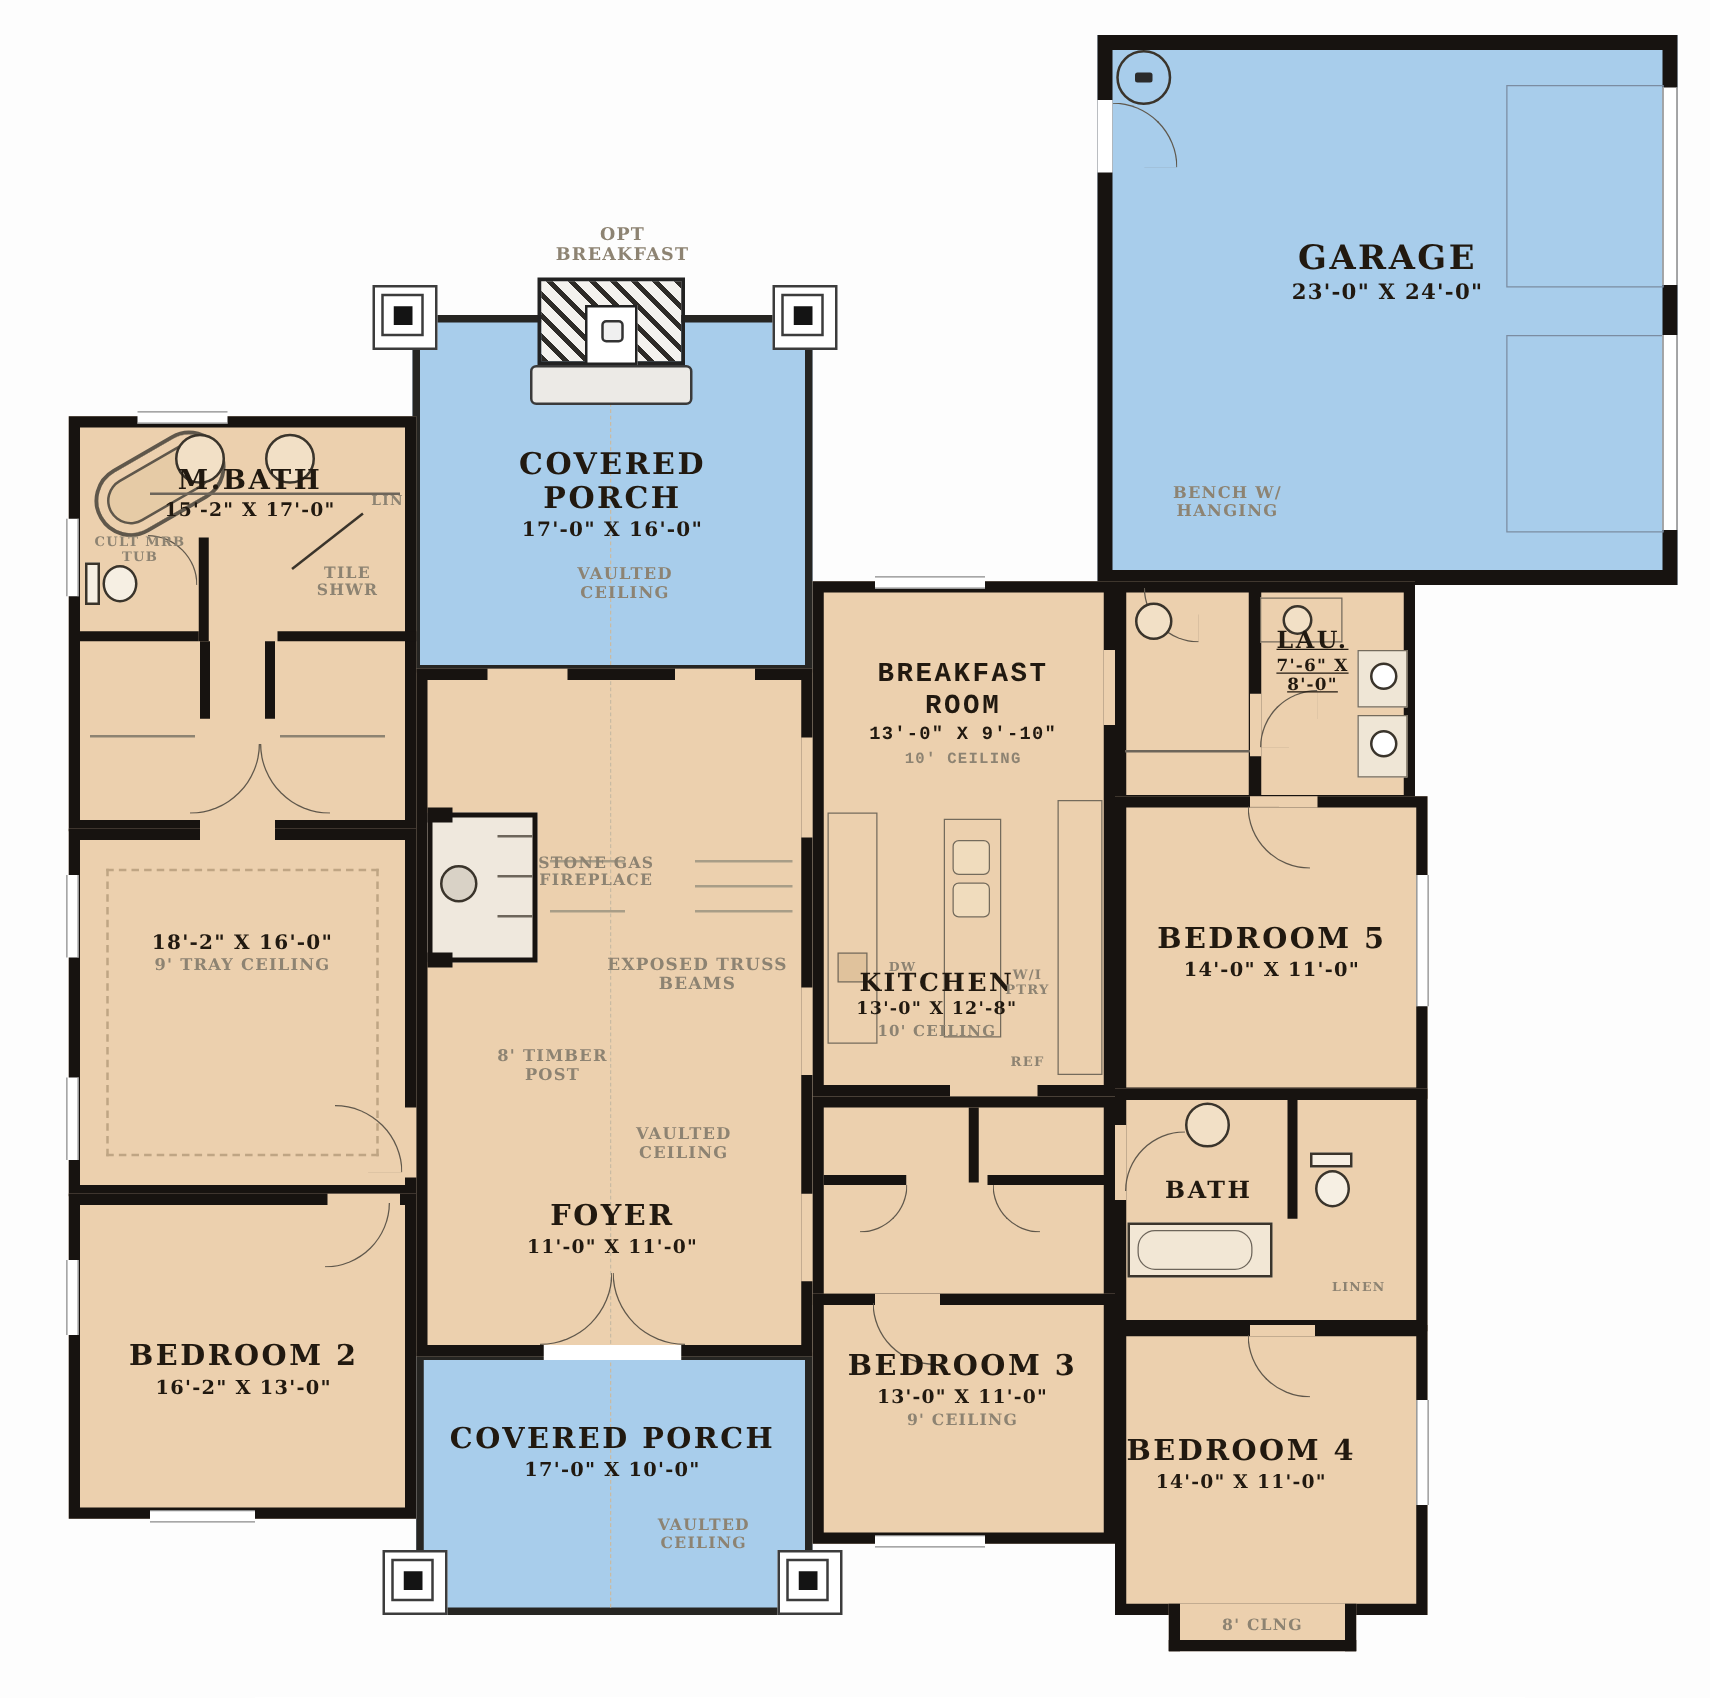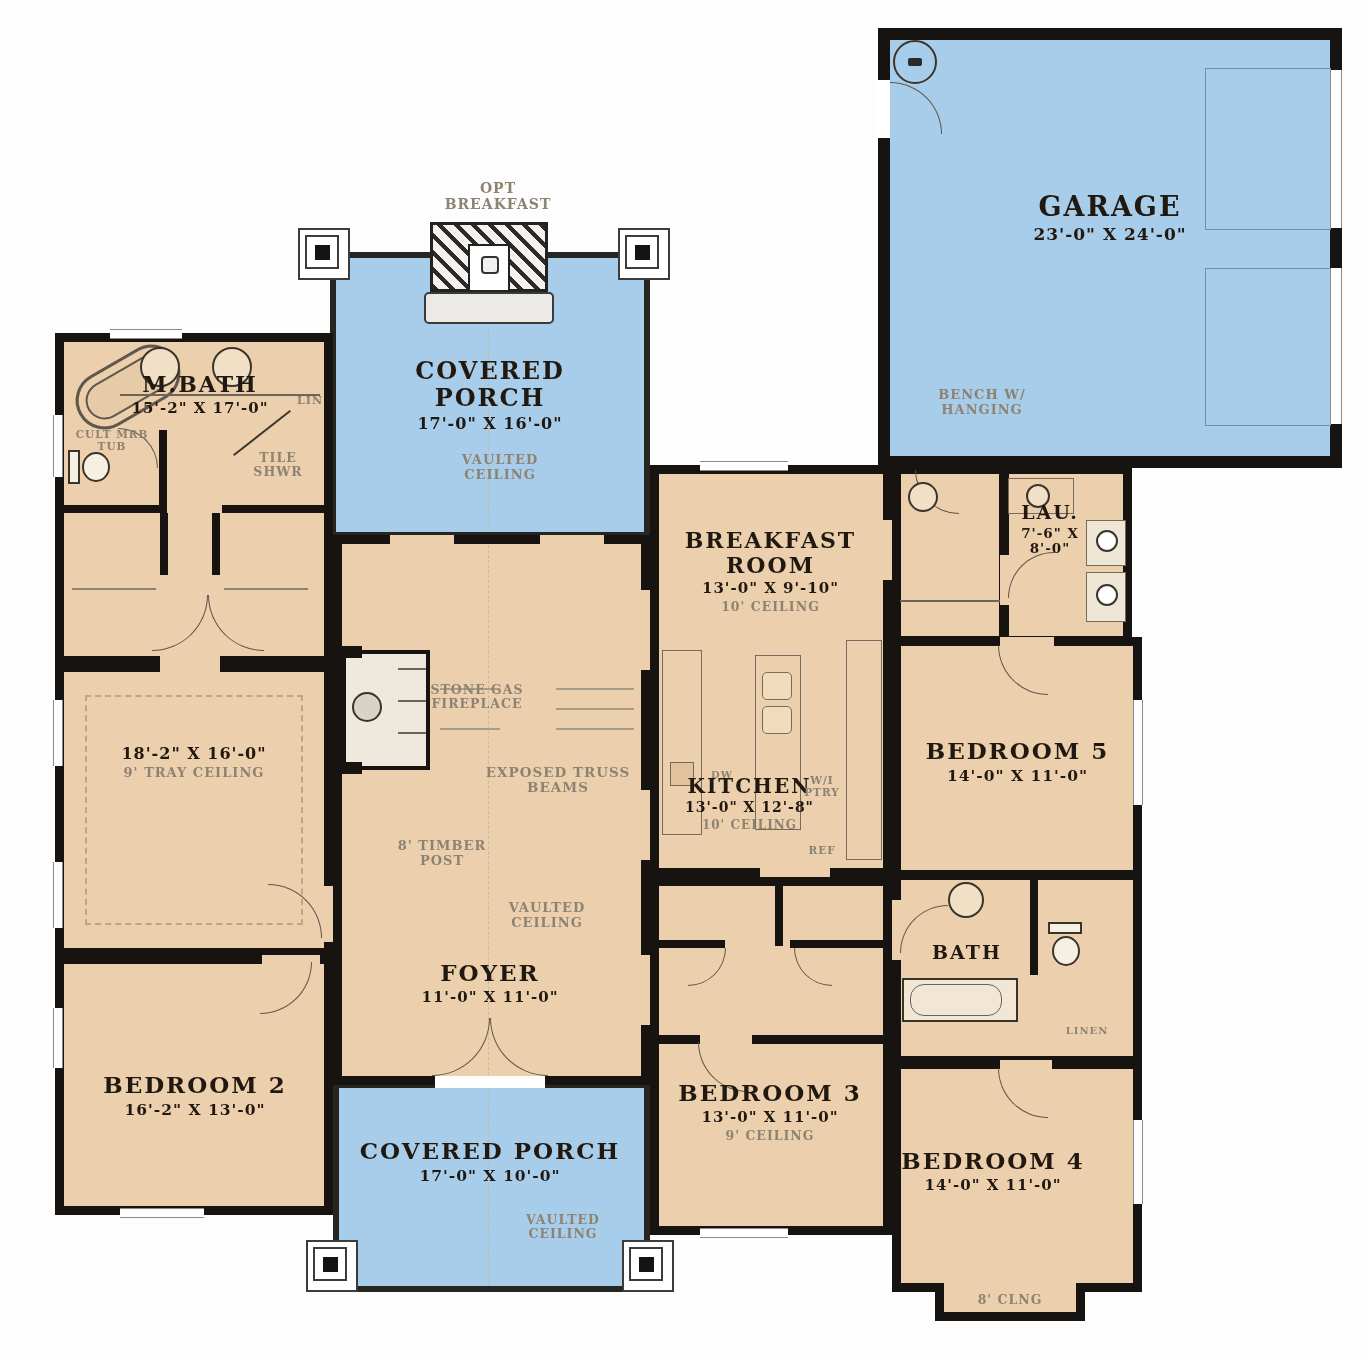--- a/index.html
+++ b/index.html
@@ -218,36 +218,36 @@
   <div class="lbl" style="left:108px;top:742px;width:172px;">
     <div class="dm" style="font-size:16px;">18'-2" X 16'-0"</div>
     <div class="nt" style="font-size:13px;">9' TRAY CEILING</div>
   </div>
 
   <div class="lbl nt" style="left:402px;top:680px;width:150px;font-size:12.5px;">STONE GAS FIREPLACE</div>
   <div class="lbl nt" style="left:478px;top:762px;width:160px;font-size:13.5px;">EXPOSED TRUSS BEAMS</div>
   <div class="lbl nt" style="left:392px;top:836px;width:100px;font-size:13px;">8' TIMBER POST</div>
   <div class="lbl nt" style="left:492px;top:898px;width:110px;font-size:13px;">VAULTED CEILING</div>
 
-  <div class="lbl" style="left:668px;top:528px;width:205px;">
+  <div class="lbl" style="left:668px;top:528px;width:205px;font-family:Liberation Mono, monospace;">
     <div class="nm" style="font-size:22px;">BREAKFAST ROOM</div>
     <div class="dm" style="font-size:15px;">13'-0" X 9'-10"</div>
     <div class="nt" style="font-size:12.5px;">10' CEILING</div>
   </div>
 
   <div class="lbl" style="left:662px;top:775px;width:175px;">
     <div class="nm" style="font-size:20px;">KITCHEN</div>
     <div class="dm" style="font-size:14px;">13'-0" X 12'-8"</div>
     <div class="nt" style="font-size:12px;">10' CEILING</div>
   </div>
   <div class="lbl nt" style="left:800px;top:772px;width:44px;font-size:10.5px;">W/I PTRY</div>
   <div class="lbl nt" style="left:802px;top:842px;width:40px;font-size:10.5px;">REF</div>
   <div class="lbl nt" style="left:706px;top:766px;width:32px;font-size:10px;">DW</div>
 
-  <div class="lbl" style="left:1000px;top:502px;width:100px;">
+  <div class="lbl" style="left:1000px;top:502px;width:100px;text-decoration:underline;">
     <div class="nm" style="font-size:19px;">LAU.</div>
     <div class="dm" style="font-size:13.5px;">7'-6" X 8'-0"</div>
   </div>
 
   <div class="lbl" style="left:910px;top:738px;width:215px;">
     <div class="nm" style="font-size:23px;">BEDROOM 5</div>
     <div class="dm" style="font-size:15.5px;">14'-0" X 11'-0"</div>
   </div>
 
   <div class="lbl nm" style="left:912px;top:942px;width:110px;font-size:19px;text-align:center;">BATH</div>

